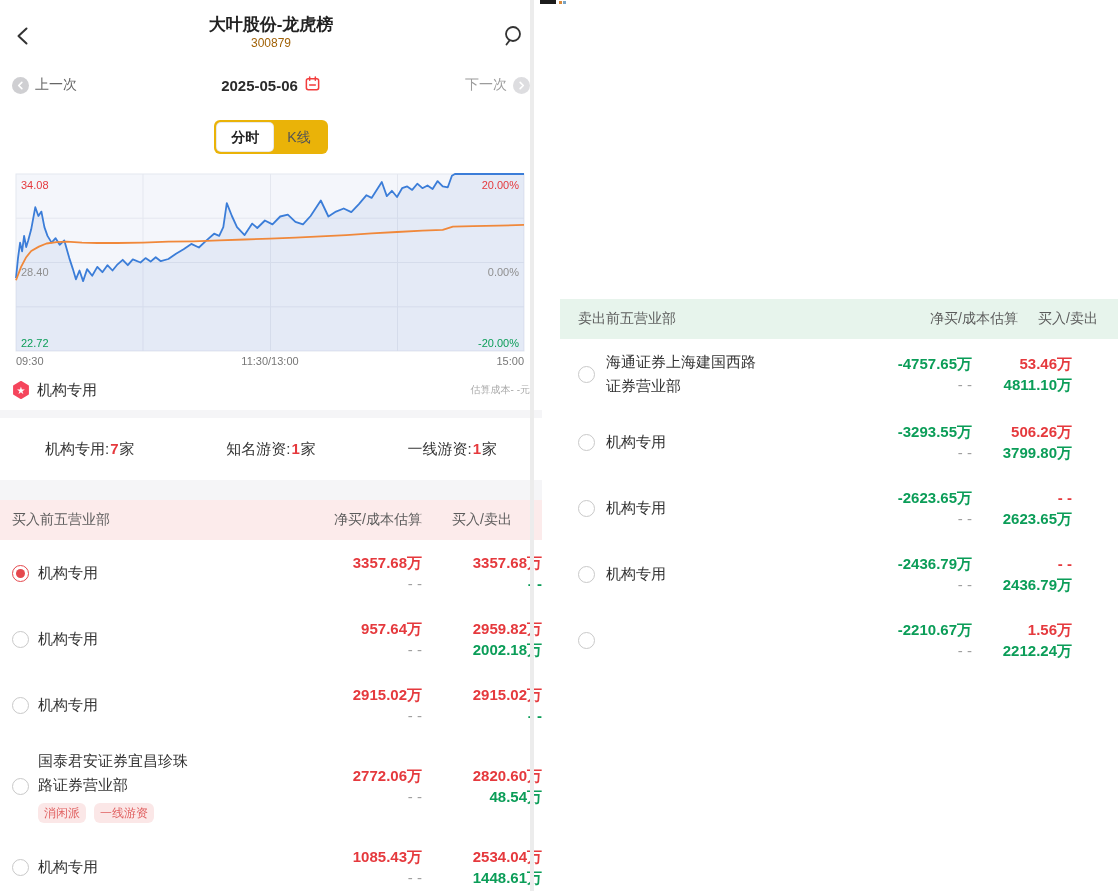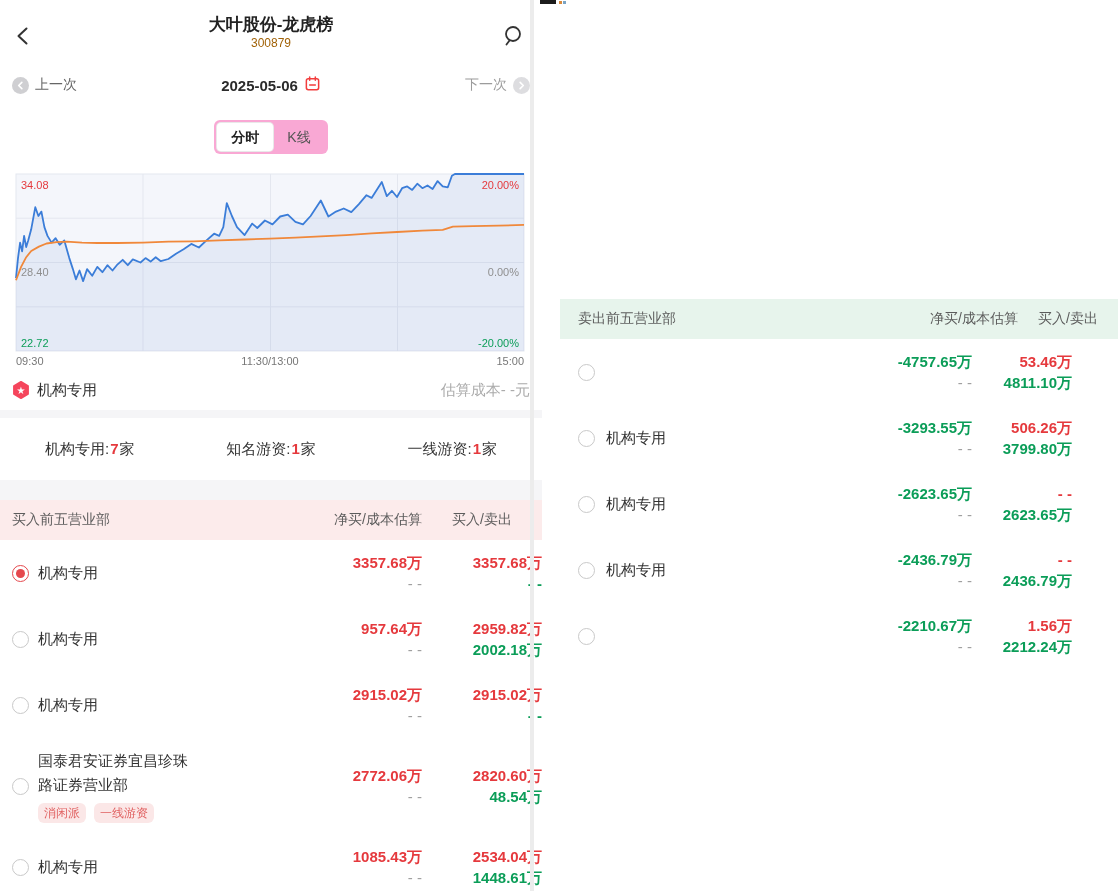--- a/index.html
+++ b/index.html
@@ -31,33 +31,33 @@
   .dn-group{display:flex;align-items:center;gap:6px;font-size:14px;}
   .dn-prev{color:#666;}
   .dn-next{color:#9c9c9c;}
   .circle-btn{width:17px;height:17px;border-radius:50%;display:inline-flex;align-items:center;justify-content:center;}
   .circle-prev{background:#cfcfd2;}
   .circle-next{background:#dddde0;}
   .dn-date{font-size:15px;font-weight:700;color:#2b2b2b;display:flex;align-items:center;gap:6px;}
 
   
   .tabs-wrap{display:flex;justify-content:center;margin-top:22px;}
-  .tabs{display:inline-flex;background:#f9a8d4;border-radius:6px;padding:3px;text-align:center;}
+  .tabs{display:inline-flex;background:#eab308;border-radius:6px;padding:3px;text-align:center;}
   .tab{font-size:14px;color:#555;padding:5px 14px;border-radius:4px;cursor:pointer;line-height:18px;}
   .tab.active{background:#fff;color:#222;font-weight:700;box-shadow:0 0 0 1px #e9e9e9;}
 
   
   .chart-box{margin-top:12px;}
   #minute-chart{display:block;}
 
   
   .badge-row{display:flex;align-items:center;padding:0 12px;height:40px;}
   .badge-row .hex{margin-right:7px;display:inline-flex;}
   .badge-label{font-size:15px;color:#333;}
-  .badge-right{margin-left:auto;font-size:15px;color:#ababab;white-space:nowrap;}
+  .badge-right{margin-left:auto;font-size:10px;color:#ababab;white-space:nowrap;}
 
   .band{background:#f5f5f7;}
   .band.thin{height:8px;}
   .band.thick{height:20px;}
 
   
   .stats-row{display:flex;justify-content:space-between;align-items:center;padding:0 45px;height:62px;gap:41px;}
   .stat{font-size:15px;color:#333;white-space:nowrap;}
   .stat b{color:var(--red);font-weight:600;padding:0 1px;}
 
@@ -309,20 +309,21 @@
       <div class="thead sell">
         <span class="th-name">卖出前五营业部</span>
         <span class="th-net">净买/成本估算</span>
         <span class="th-bs">买入/卖出</span>
       </div>
 
       <div class="t-row">
         <span class="c-radio">
             <span class="radio"></span>
           </span>
+        <div class="c-name">海通证券上海建国西路证券营业部</div>
         <div class="c-net">
             <div class="v green">-4757.65万</div>
             <div class="v gray">- -</div>
           </div>
         <div class="c-bs">
             <div class="v red">53.46万</div>
             <div class="v green">4811.10万</div>
           </div>
       </div>
 

